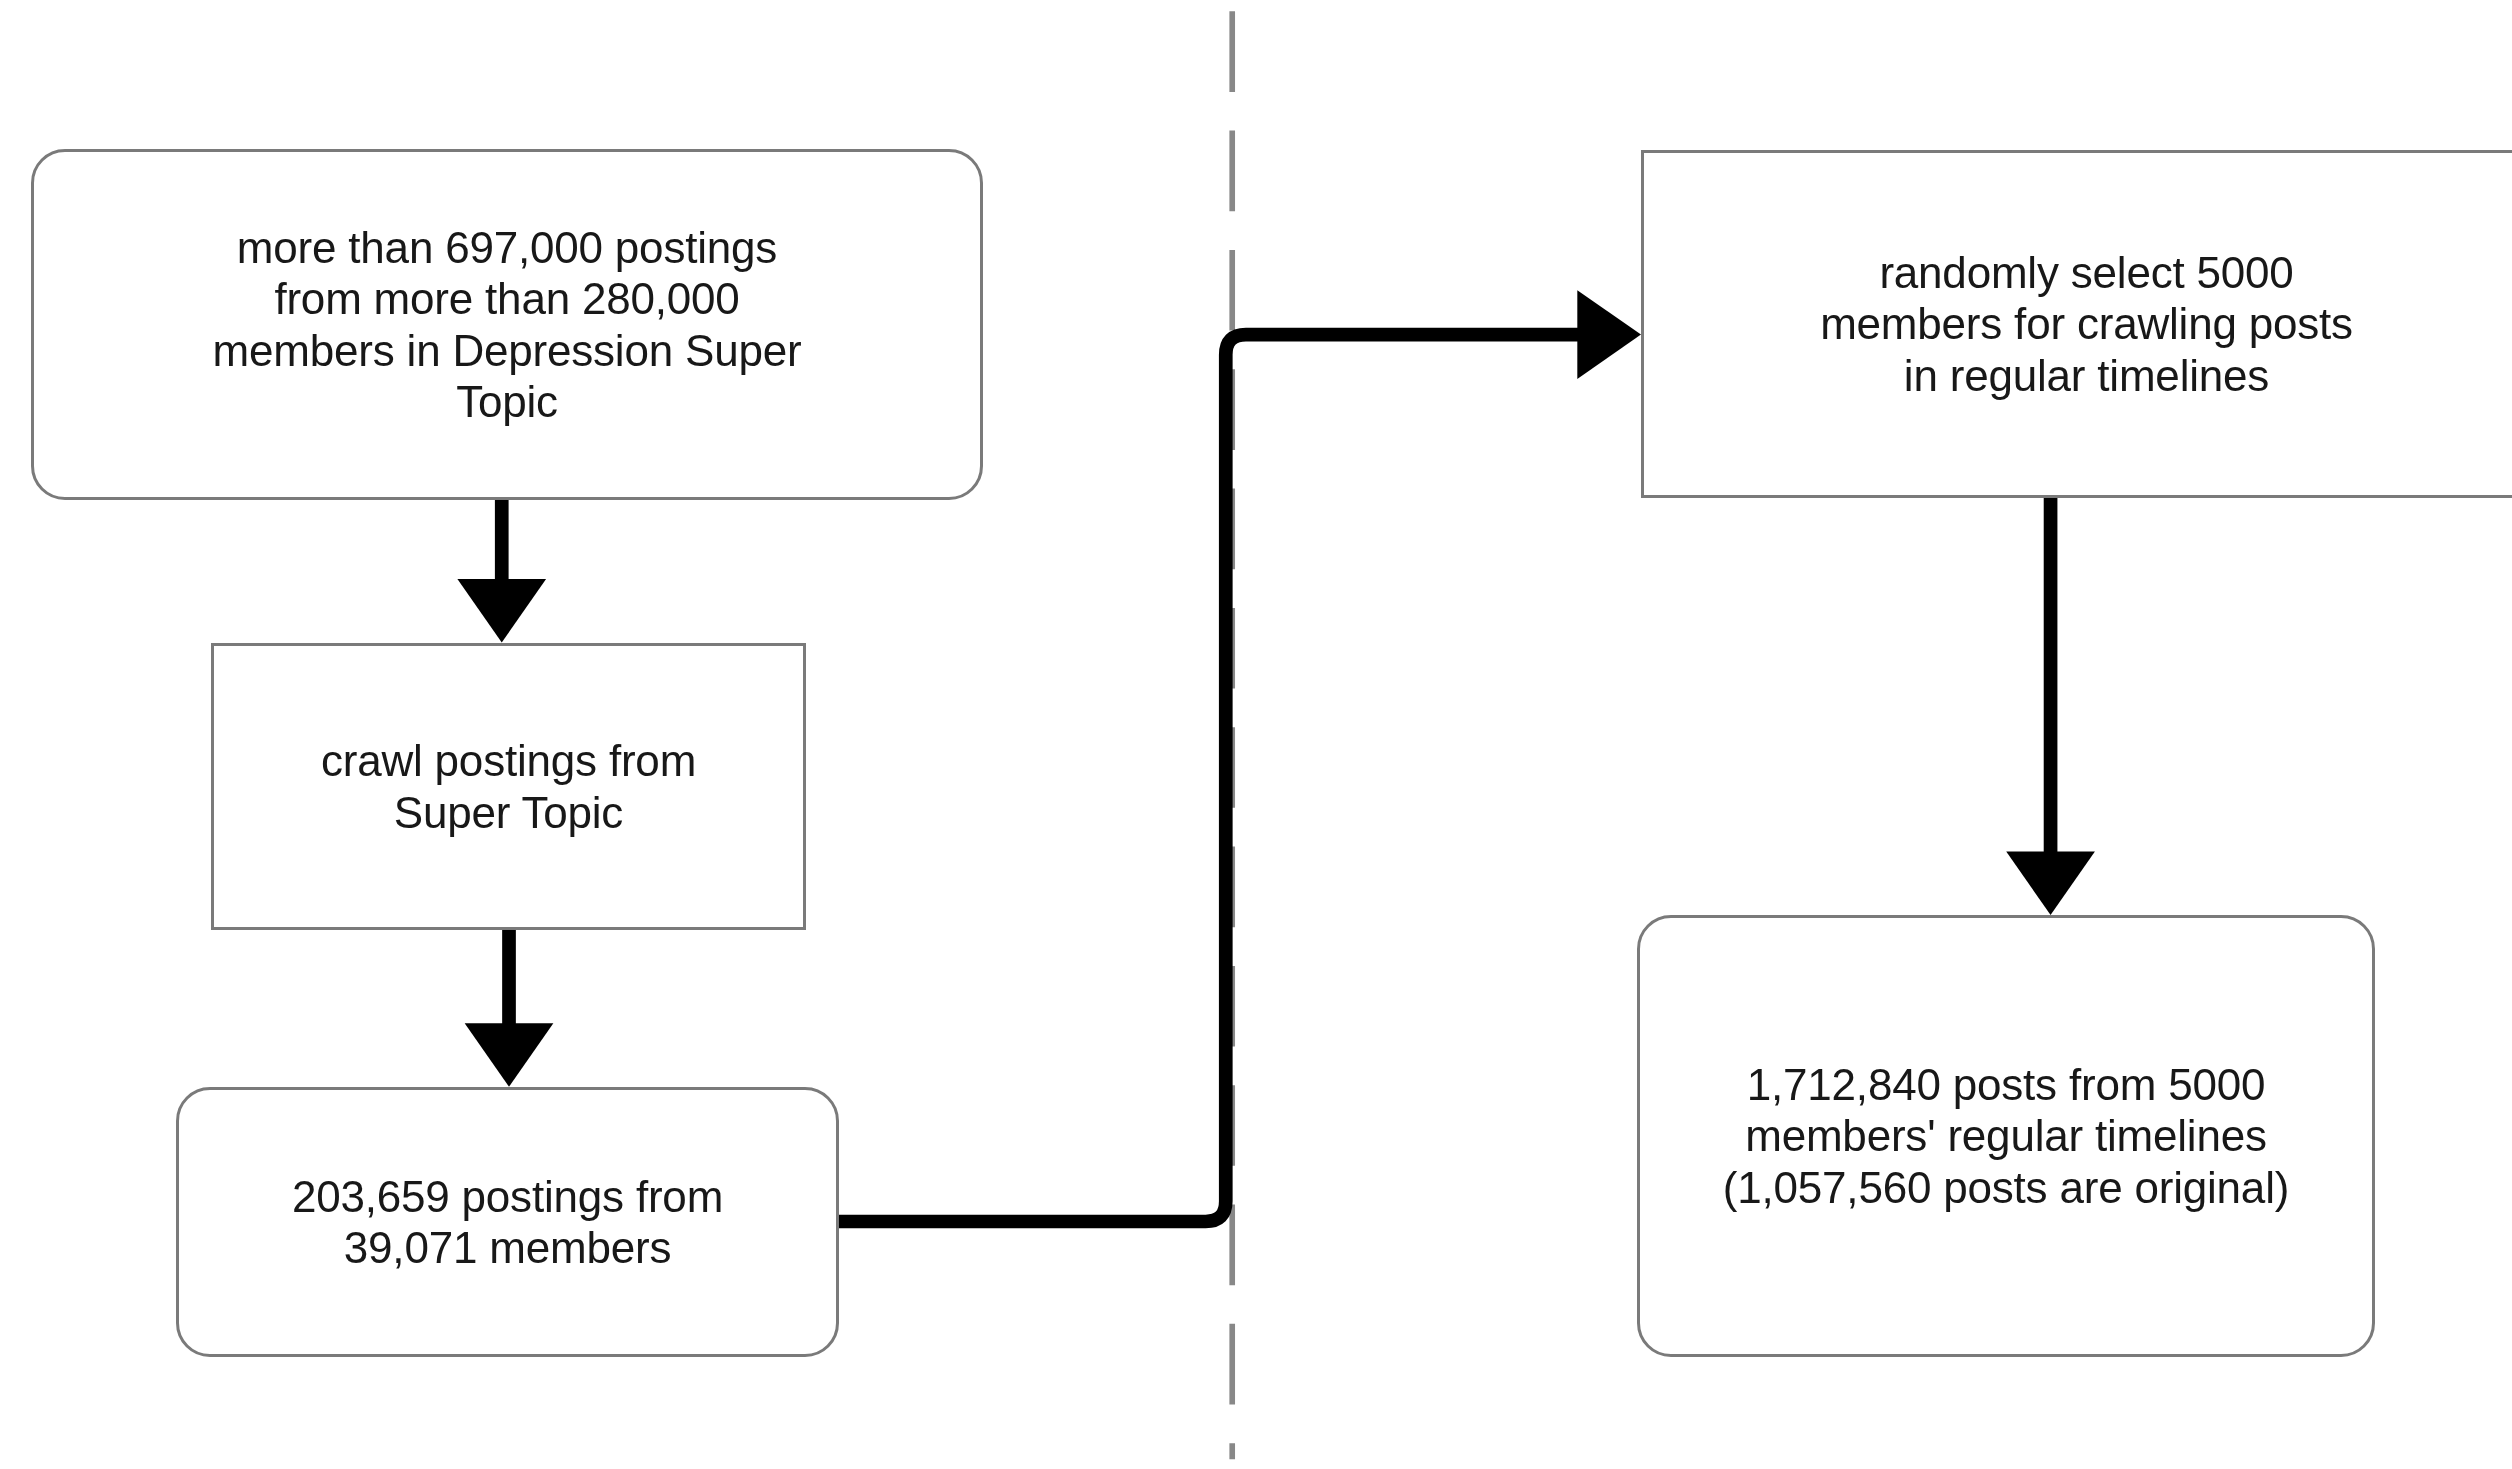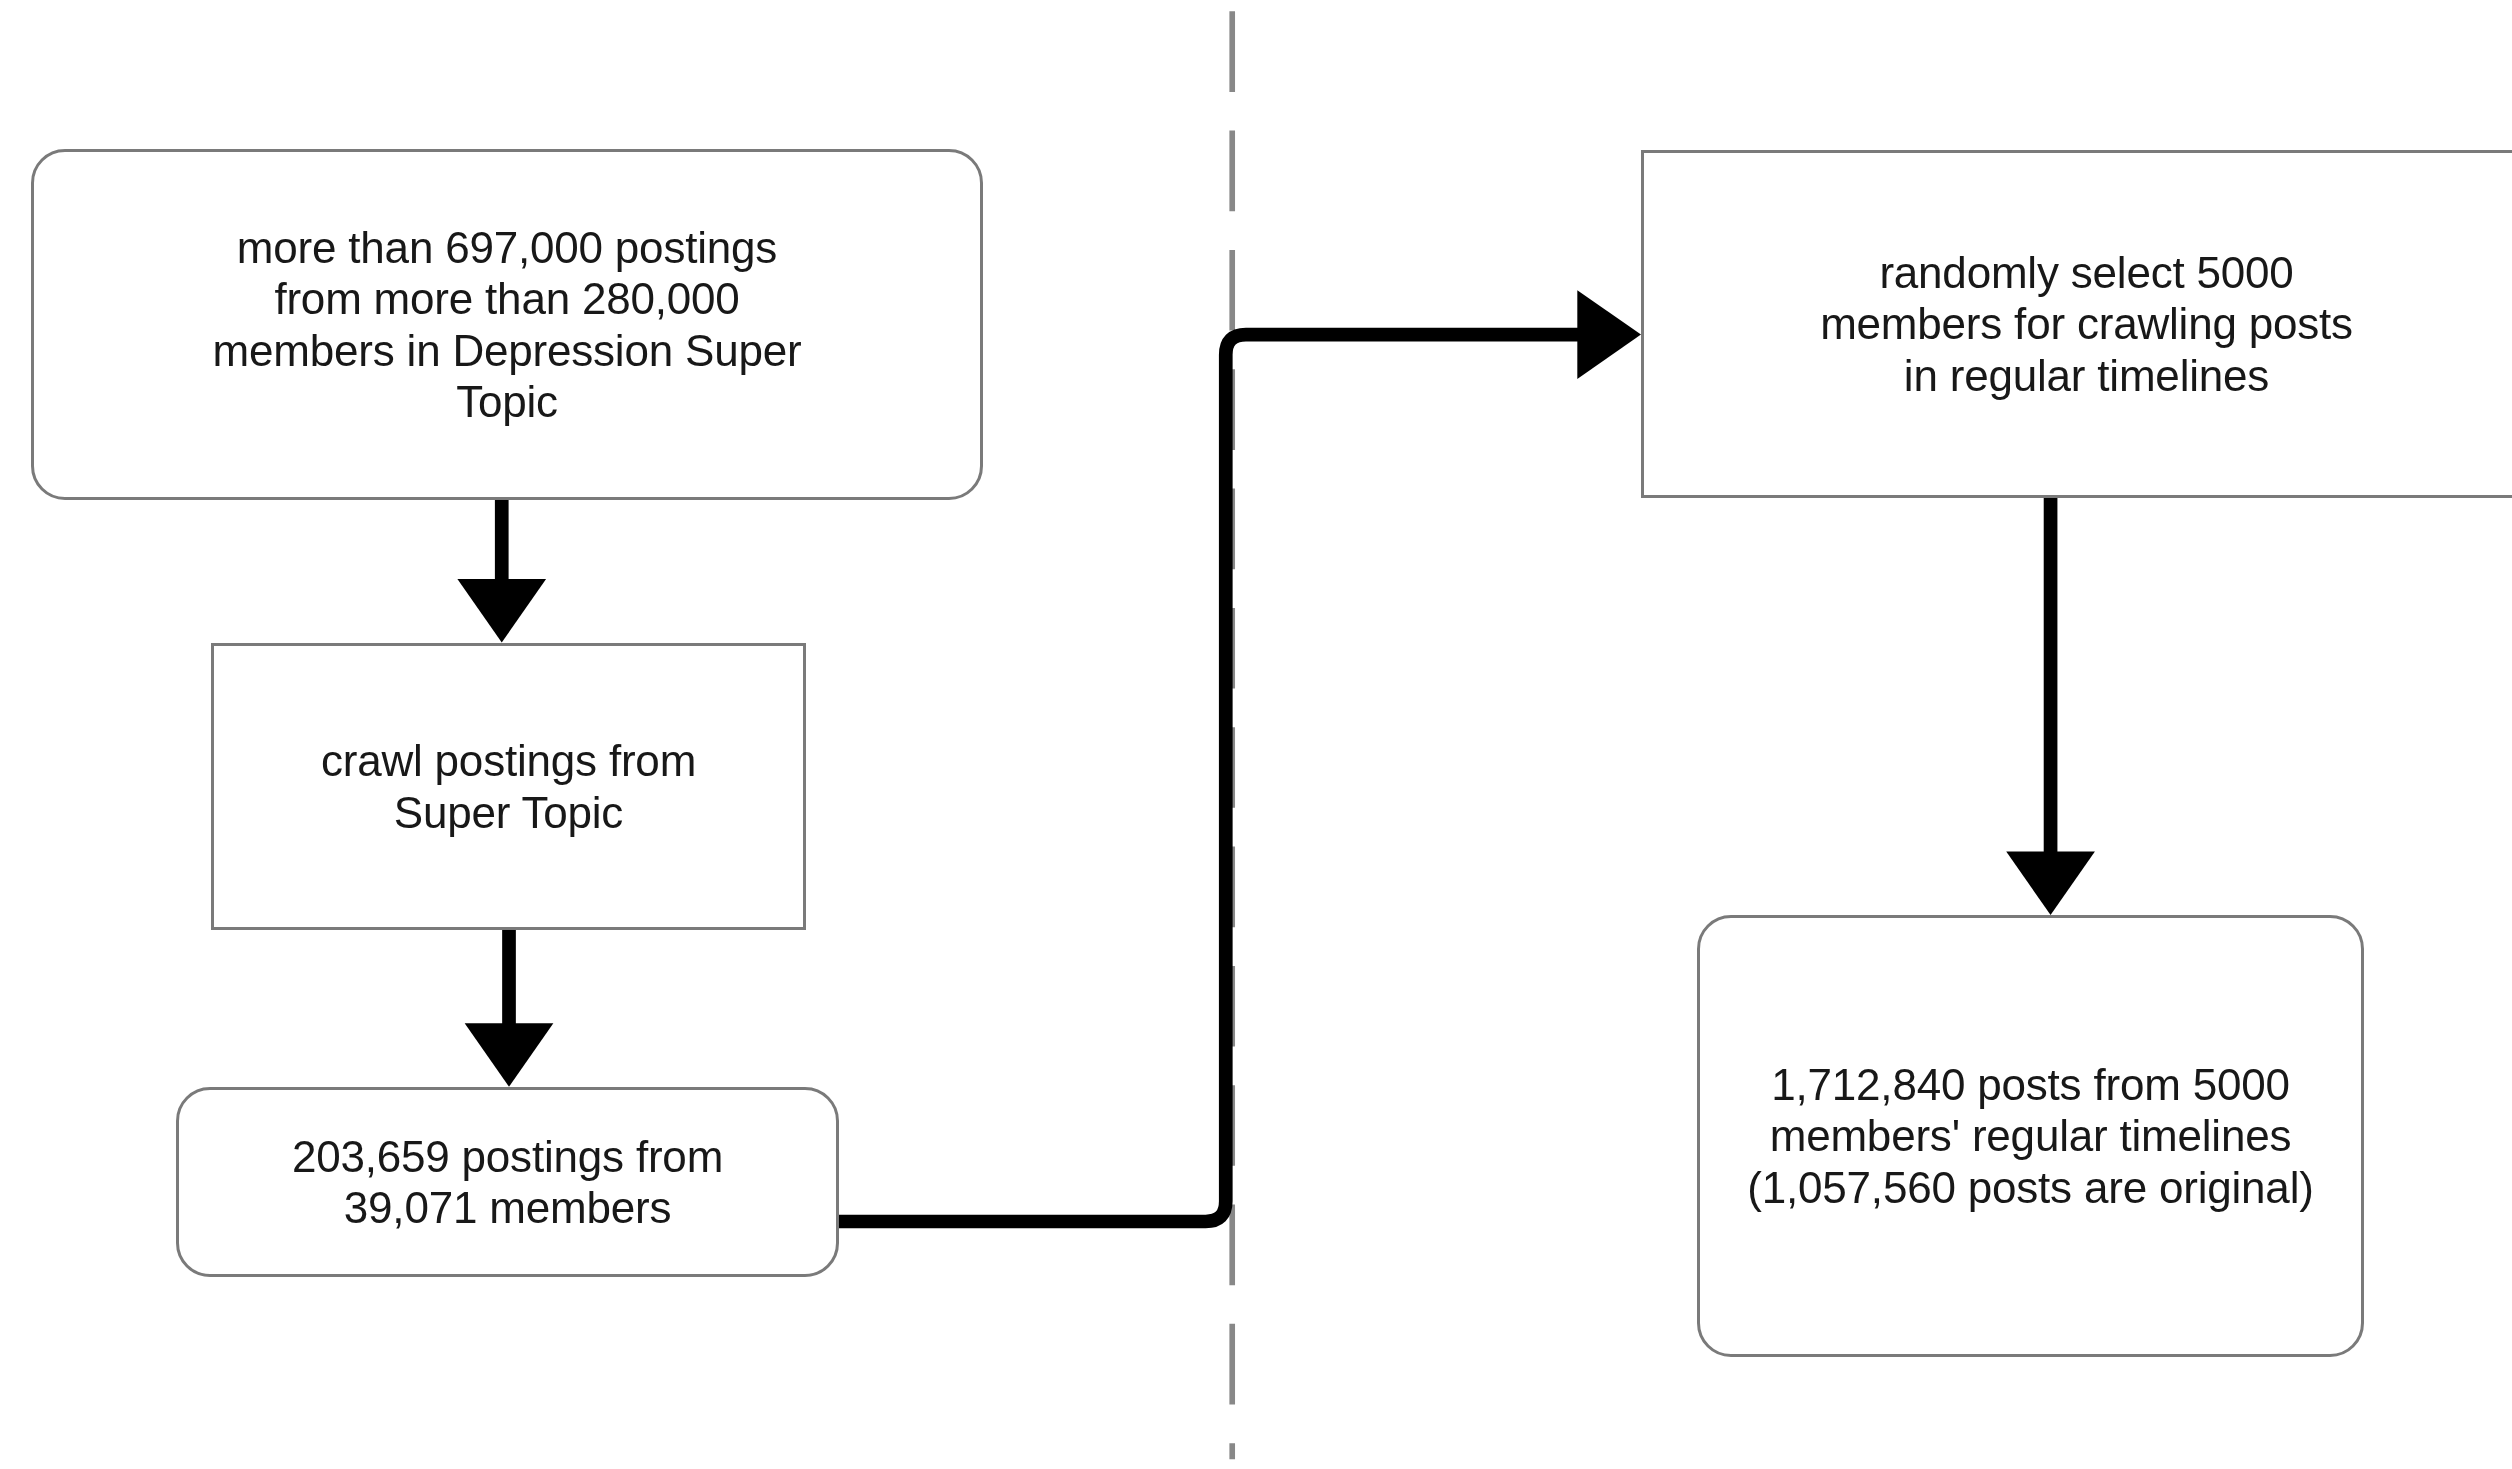--- a/index.html
+++ b/index.html
@@ -52,27 +52,27 @@
   }
 
   
   #node-super-topic-source {
     left: 31px;  top: 149px;  width: 952px; height: 351px;
   }
   #node-crawl-super-topic {
     left: 211px; top: 643px;  width: 595px;  height: 287px;
   }
   #node-super-topic-result {
-    left: 176px; top: 1087px; width: 663px;  height: 190px;
+    left: 176px; top: 1087px; width: 663px;  height: 270px;
   }
   #node-random-select {
     left: 1641px; top: 150px;  width: 891px; height: 348px;
   }
   #node-timeline-result {
-    left: 1697px; top: 915px; width: 667px; height: 442px;
+    left: 1637px; top: 915px; width: 738px; height: 442px;
   }
 </style>
 </head>
 <body>
 
 <div id="canvas">
 
   <svg class="edges" viewBox="0 0 3115 1822" width="2512" height="1469" xmlns="http://www.w3.org/2000/svg">
 
     <line x1="1528" y1="14" x2="1528" y2="1810" stroke="#888888" stroke-width="7" stroke-dasharray="100 48" stroke-linecap="butt"></line>

